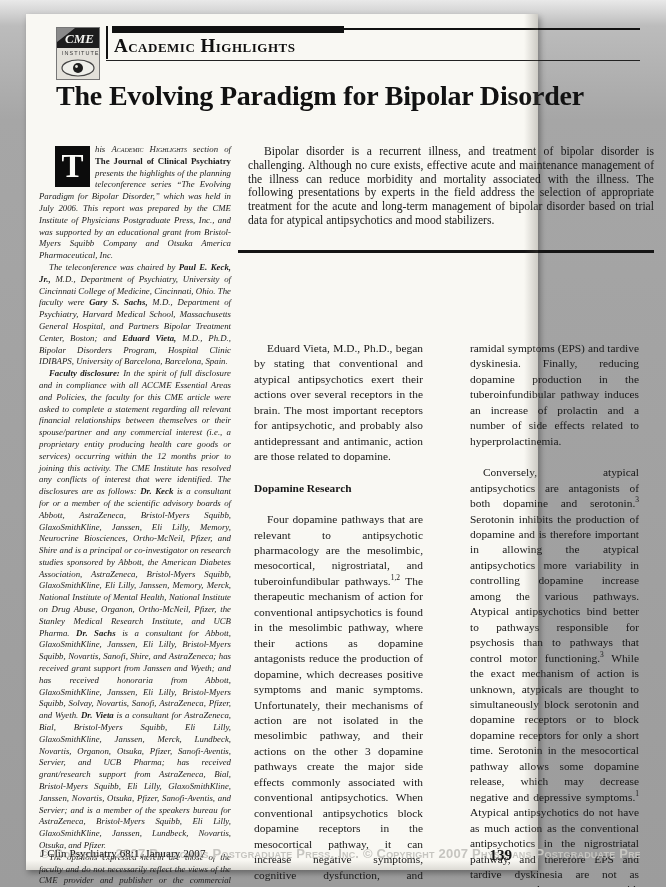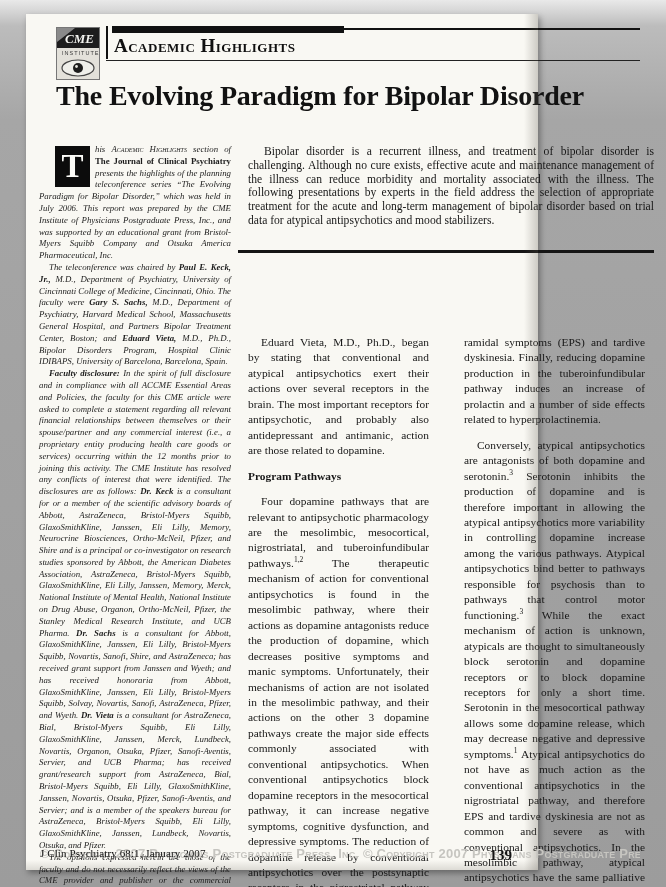--- a/index.html
+++ b/index.html
@@ -67,21 +67,21 @@
     font-size:11.6px; line-height:13.8px; text-align:justify; color:#171717;
     text-indent:16px;
   }
   .section-rule { position:absolute; left:212px; top:236px; width:416px; height:3px; background:#151515; }
   .section-heading {
     position:absolute; left:212px; top:245px; width:386px;
     font-size:14px; font-weight:bold; line-height:17px;
   }
   .cols { position:absolute; left:212px; top:311px; width:418px; display:flex; gap:15px; }
   .col { width:201px; font-size:11.4px; line-height:15.45px; text-align:justify; color:#171717; }
-  .col p { margin:10px; }
+  .col p { margin:16px; }
   .col p.ind { text-indent:13px; }
   .col .subhead { font-weight:bold; margin-top:8px; margin-bottom:1px; text-align:left; }
   .col sup { font-size:7.5px; line-height:0; vertical-align:super; }
 
   
   .watermark {
     position:absolute; left:14px; top:832px; width:600px;
     white-space:nowrap; overflow:hidden;
     font-family:"Liberation Sans", sans-serif;
     font-variant:small-caps; font-weight:bold; font-size:13px; letter-spacing:.2px;
@@ -127,21 +127,21 @@
       <p class="ind">The opinions expressed herein are those of the faculty and do not necessarily reflect the views of the CME provider and publisher or the commercial supporter.</p>
     </div>
 
     <p class="intro">Bipolar disorder is a recurrent illness, and treatment of bipolar disorder is challenging. Although no cure exists, effective acute and maintenance management of the illness can reduce morbidity and mortality associated with the illness. The following presentations by experts in the field address the selection of appropriate treatment for the acute and long-term management of bipolar disorder based on trial data for atypical antipsychotics and mood stabilizers.</p>
 
     <div class="section-rule"></div>
 
     <div class="cols">
       <div class="col">
         <p class="ind">Eduard Vieta, M.D., Ph.D., began by stating that conventional and atypical antipsychotics exert their actions over several receptors in the brain. The most important receptors for antipsychotic, and probably also antidepressant and antimanic, action are those related to dopamine.</p>
-        <p class="subhead">Program Pathways</p>
+        <p class="subhead">Dopamine Research</p>
         <p class="ind"><span>Four dopamine pathways that are relevant to antipsychotic pharmacology are the mesolimbic, mesocortical, nigrostriatal, and tuberoinfundibular pathways.</span><sup>1,2</sup><span> The therapeutic mechanism of action for conventional antipsychotics is found in the mesolimbic pathway, where their actions as dopamine antagonists reduce the production of dopamine, which decreases positive symptoms and manic symptoms. Unfortunately, their mechanisms of action are not isolated in the mesolimbic pathway, and their actions on the other 3 dopamine pathways create the major side effects commonly associated with conventional antipsychotics. When conventional antipsychotics block dopamine receptors in the mesocortical pathway, it can increase negative symptoms, cognitive dysfunction, and depressive symptoms. The reduction of dopamine release by conventional antipsychotics over the postsynaptic receptors in the nigrostriatal pathway produces motor activity side effects such as extrapy-</span></p>
       </div>
       <div class="col">
         <p>ramidal symptoms (EPS) and tardive dyskinesia. Finally, reducing dopamine production in the tuberoinfundibular pathway induces an increase of prolactin and a number of side effects related to hyperprolactinemia.</p>
         <p class="ind"><span>Conversely, atypical antipsychotics are antagonists of both dopamine and serotonin.</span><sup>3</sup><span> Serotonin inhibits the production of dopamine and is therefore important in allowing the atypical antipsychotics more variability in controlling dopamine increase among the various pathways. Atypical antipsychotics bind better to pathways responsible for psychosis than to pathways that control motor functioning.</span><sup>3</sup><span> While the exact mechanism of action is unknown, atypicals are thought to simultaneously block serotonin and dopamine receptors or to block dopamine receptors for only a short time. Serotonin in the mesocortical pathway allows some dopamine release, which may decrease negative and depressive symptoms.</span><sup>1</sup><span> Atypical antipsychotics do not have as much action as the conventional antipsychotics in the nigrostriatal pathway, and therefore EPS and tardive dyskinesia are not as common and severe as with conventional antipsychotics. In the mesolimbic pathway, atypical antipsychotics have the same palliative effects as do conventional antipsychotics for improving psychotic symptoms and manic symptoms. Finally, in</span></p>
       </div>
     </div>
 
     <div class="watermark">© Copyright 2007 Physicians Postgraduate Press, Inc. © Copyright 2007 Physicians Postgraduate Press, Inc.</div>
     <div class="footer-journal">J Clin Psychiatry 68:1, January 2007</div>

